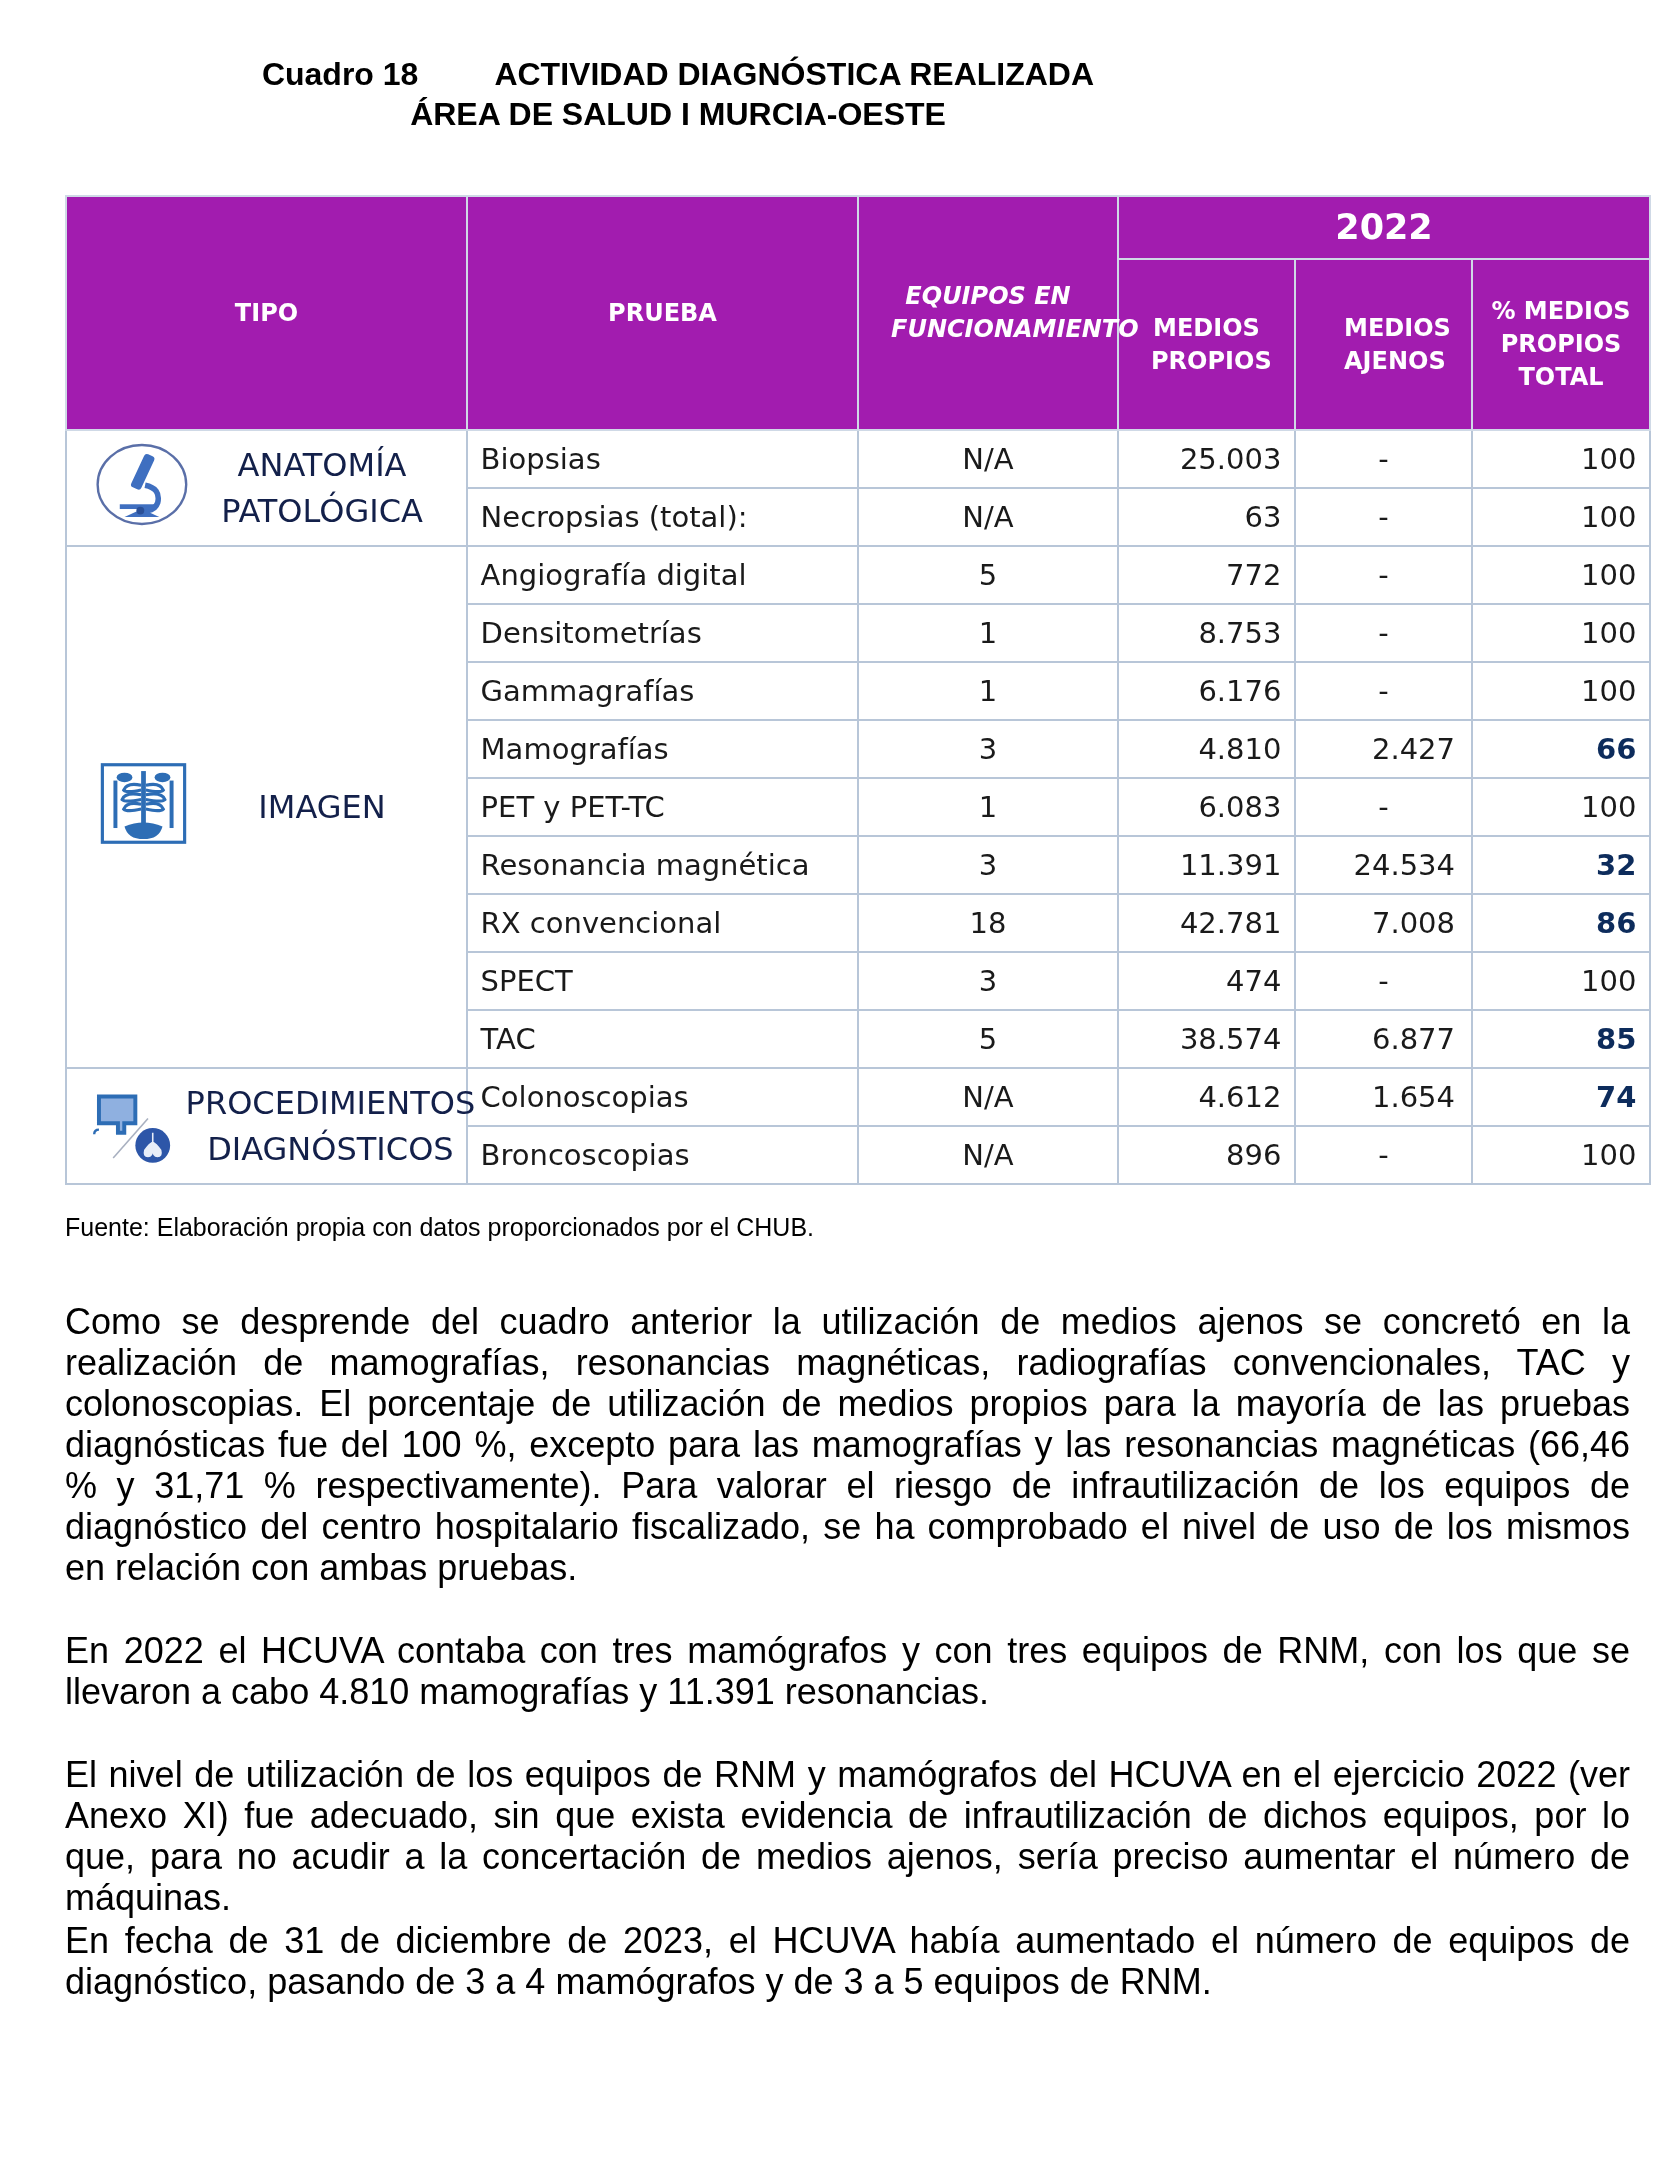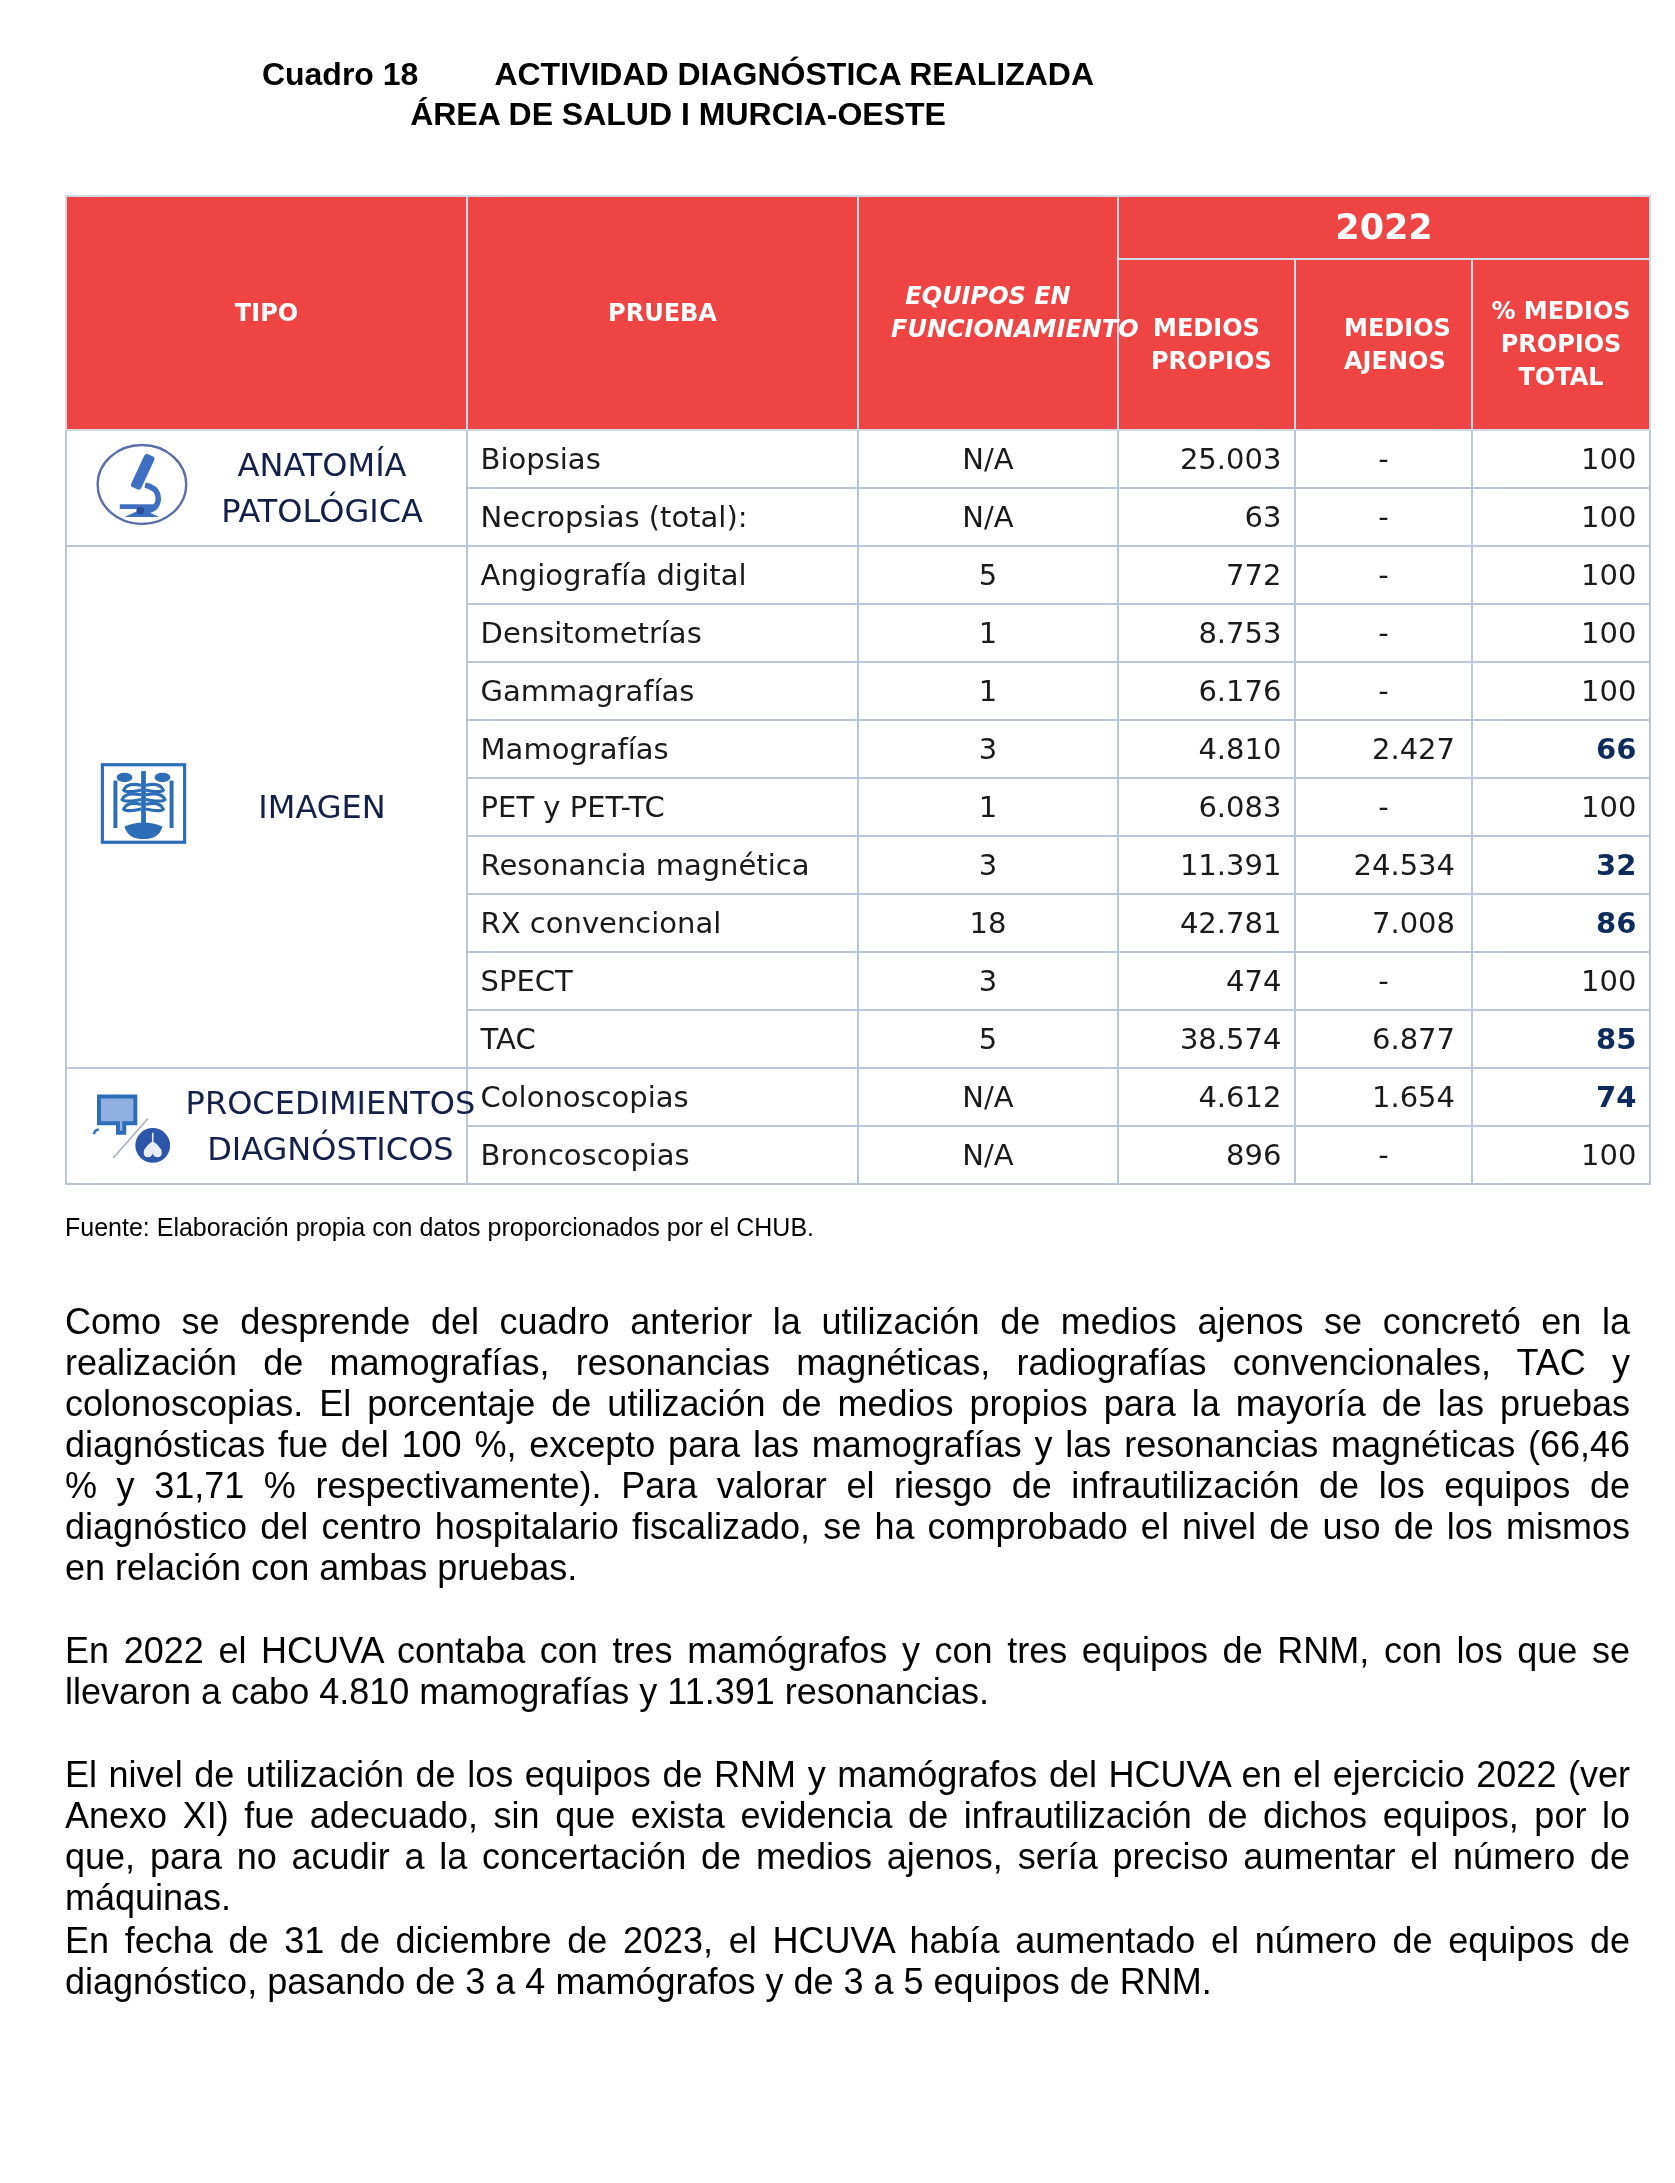--- a/index.html
+++ b/index.html
@@ -5,21 +5,21 @@
   html, body { margin:0; padding:0; background:#ffffff; }
   body { width:1676px; height:2183px; position:relative; overflow:hidden; font-family:"Liberation Sans", sans-serif; color:#000; }
   .title { position:absolute; left:0; width:1356px; text-align:center; font-weight:bold; font-size:32px; line-height:41px; }
   .title.l1 { top:54px; }
   .title.l2 { top:94px; }
   .title .num { display:inline-block; margin-right:76px; }
 
   table.main { position:absolute; left:65px; top:195px; width:1585px; border-collapse:collapse; table-layout:fixed; font-family:"DejaVu Sans", sans-serif; }
   table.main col.c1 { width:401px; } table.main col.c2 { width:391px; } table.main col.c3 { width:260px; }
   table.main col.c4 { width:177px; } table.main col.c5 { width:177px; } table.main col.c6 { width:178px; }
-  table.main th { background:#ef4444; color:#fff; font-weight:bold; border:2.4px solid #cfd9e6; text-align:center; vertical-align:middle; font-size:24px; line-height:33px; padding:0; }
+  table.main th { background:#a21caf; color:#fff; font-weight:bold; border:2.4px solid #cfd9e6; text-align:center; vertical-align:middle; font-size:24px; line-height:33px; padding:0; }
   table.main th.year { height:61px; font-size:35px; }
   table.main th.sub { height:137px; }
   table.main td { border:2.4px solid #b8c6d8; height:56px; padding:0 12.6px; font-size:29px; color:#1a1a1a; white-space:nowrap; }
   td.prueba { text-align:left; }
   td.eq { text-align:center; }
   td.num { text-align:right; }
   td.dash { text-align:center; }
   td.pct { text-align:right; }
   td.pct.hl { color:#0d2c5c; font-weight:bold; }
   td.tipo { vertical-align:middle; padding:0; }

